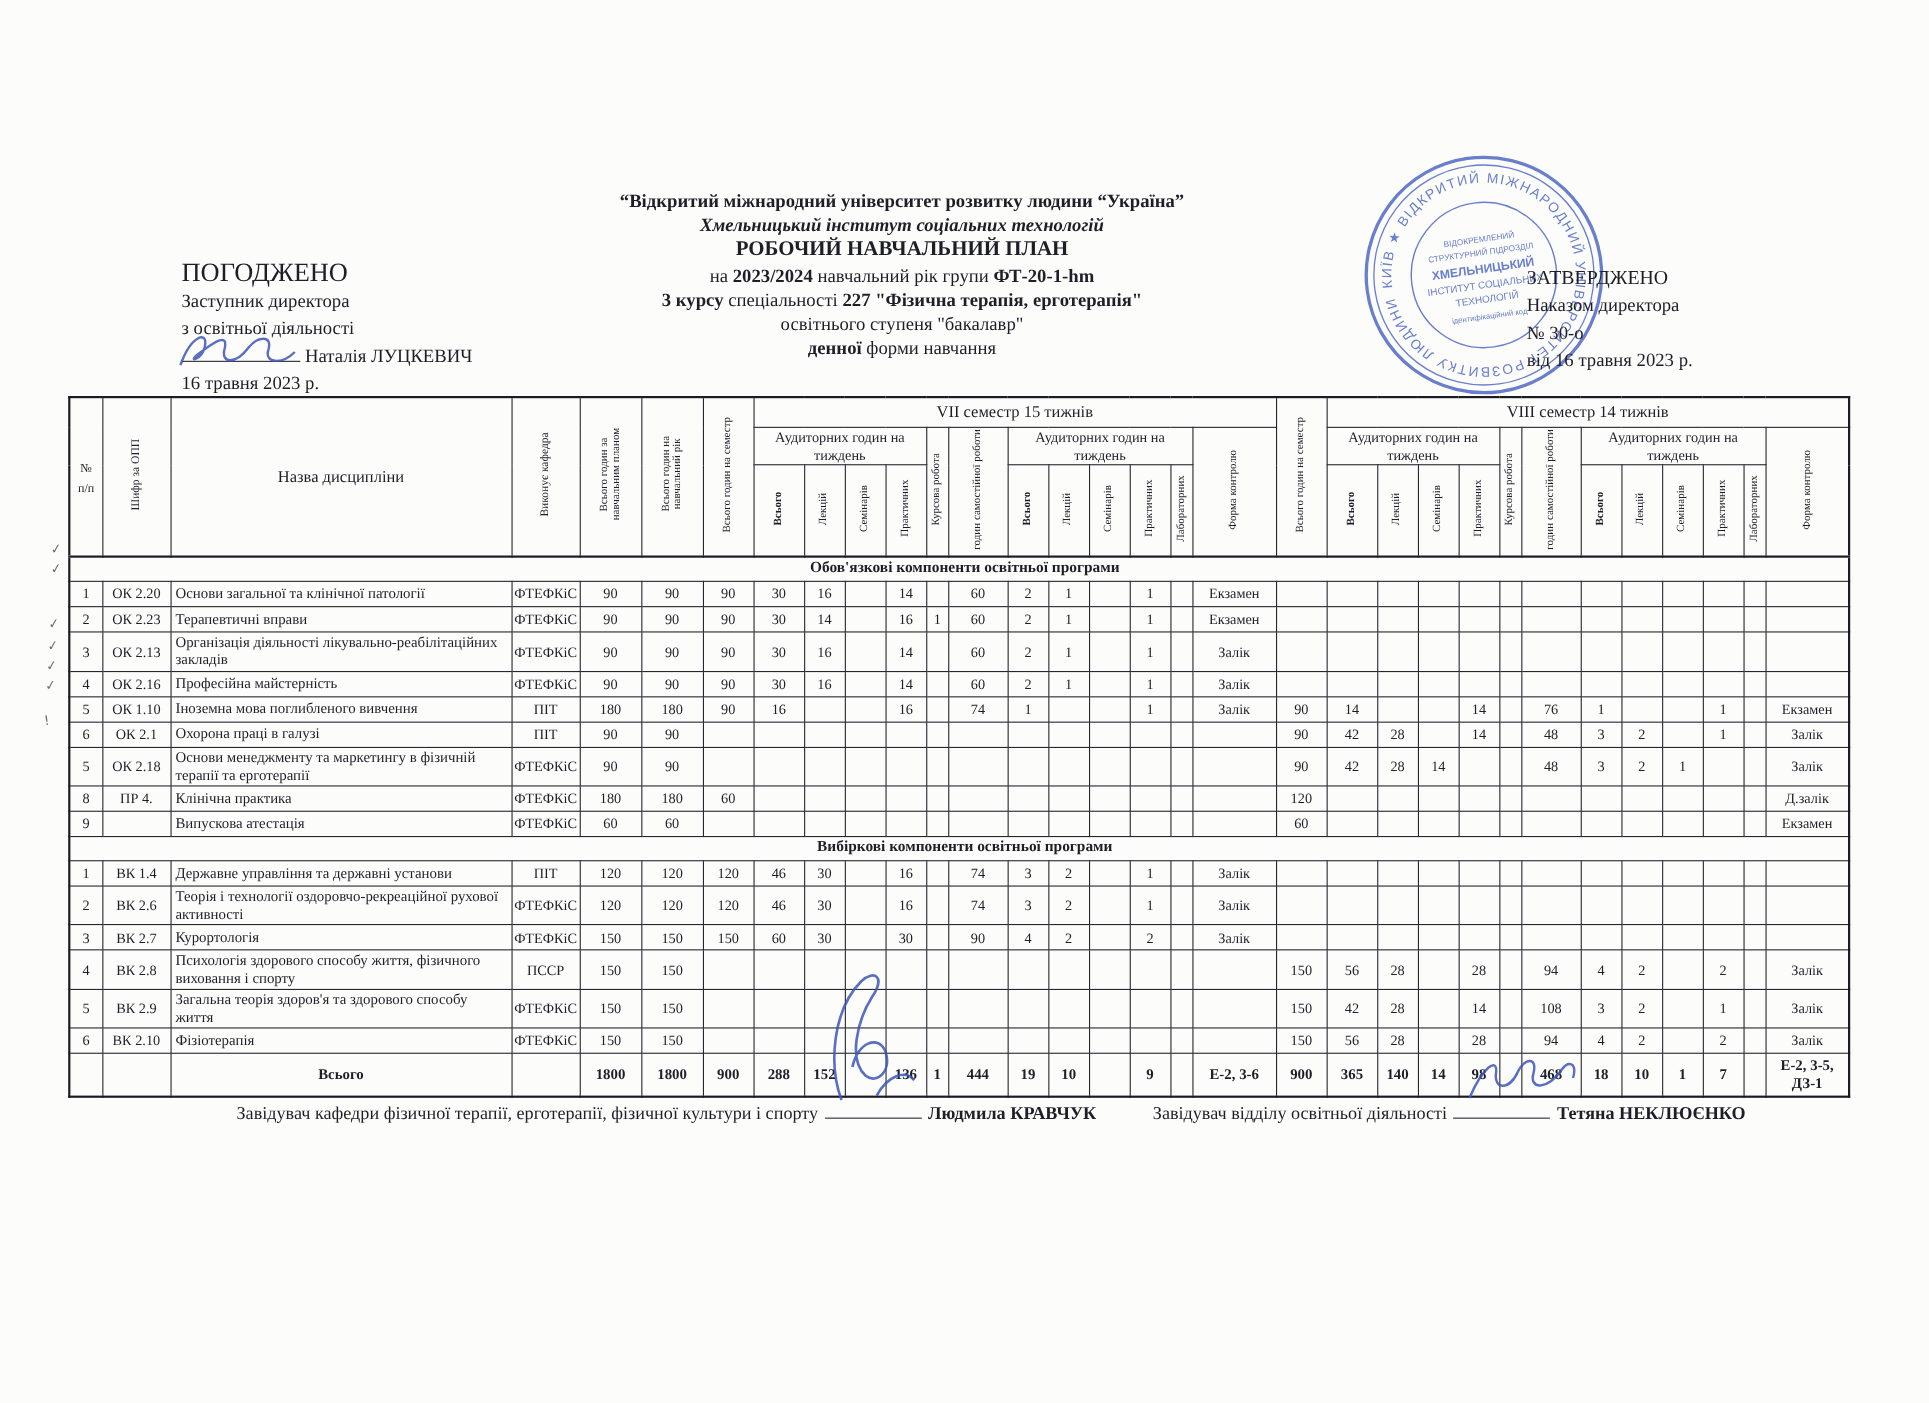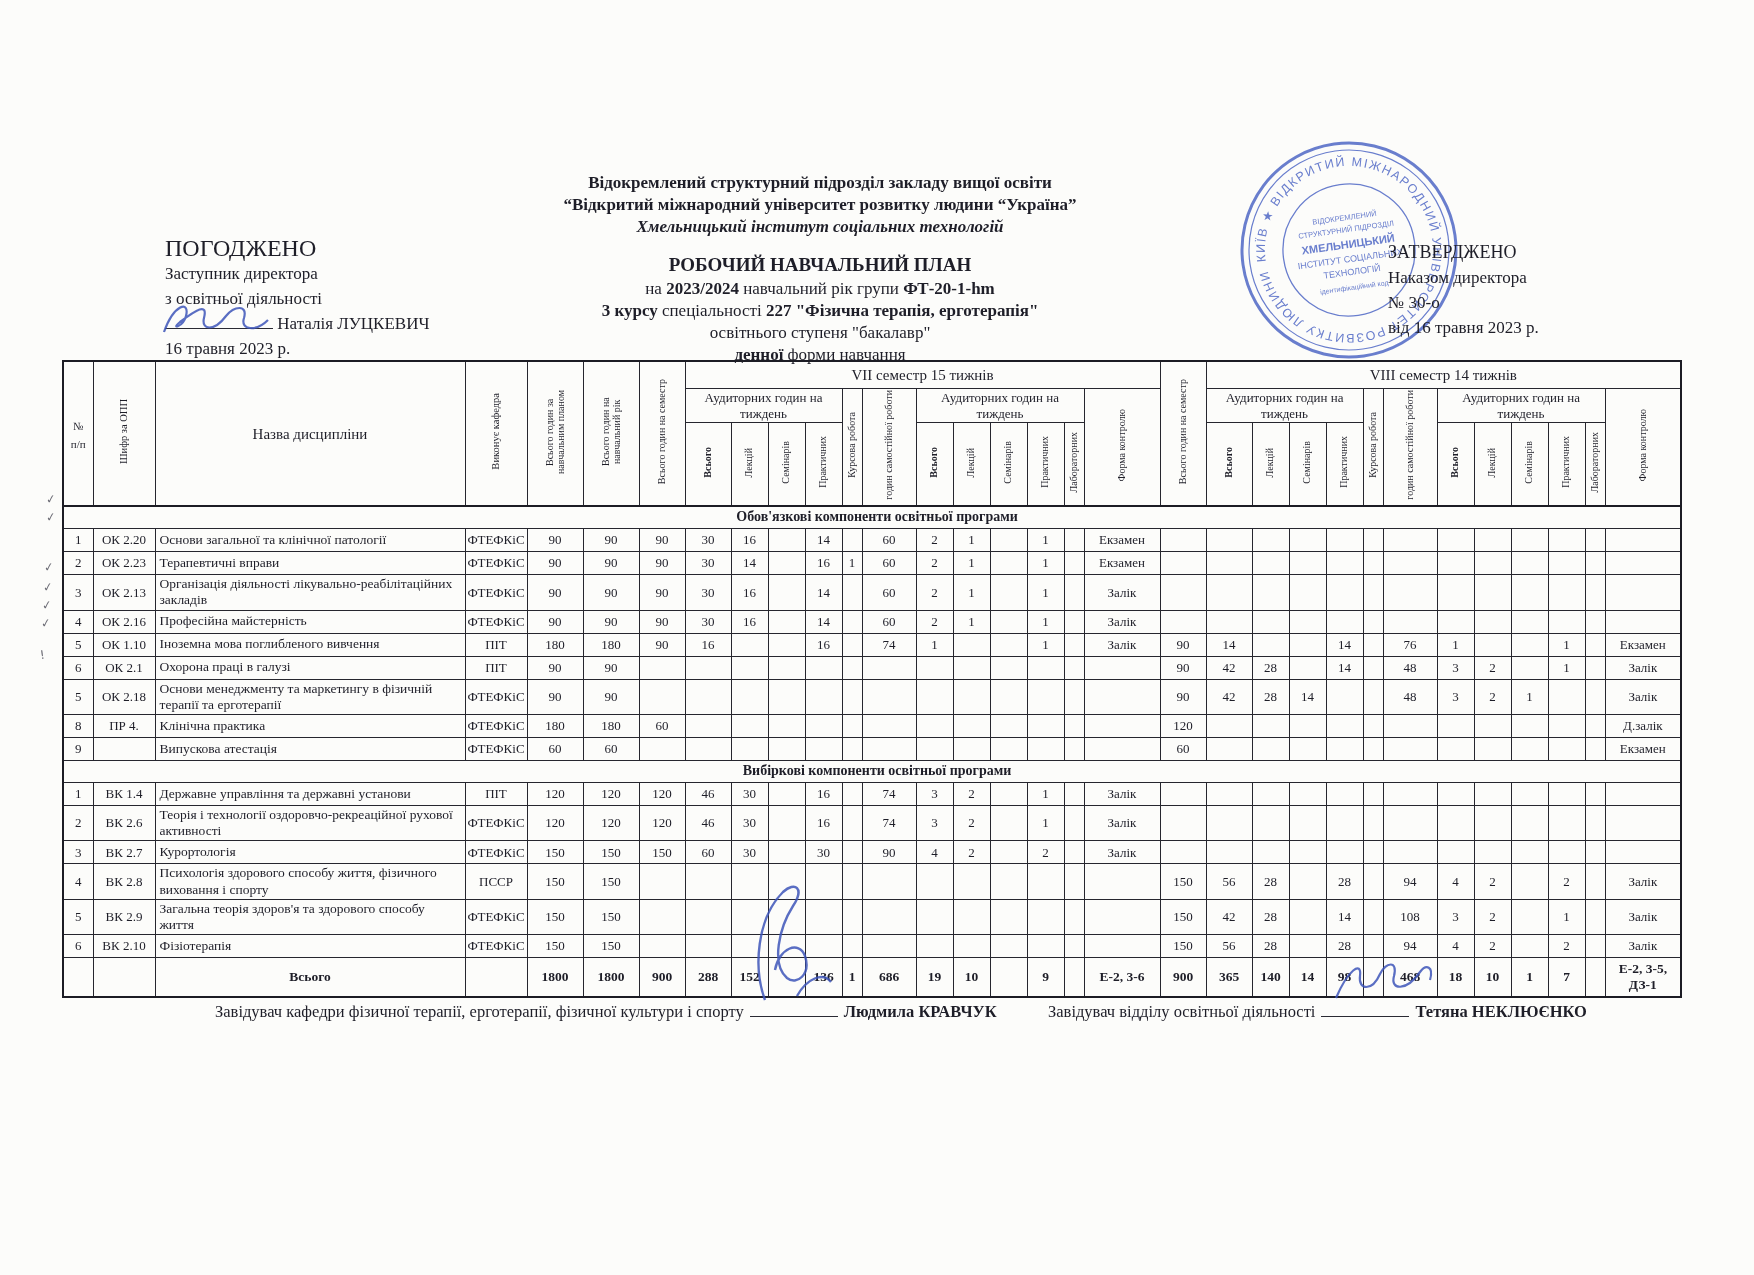--- a/index.html
+++ b/index.html
@@ -7,21 +7,21 @@
     width:1754px;height:1275px;position:relative;
     background:#fcfcfa;color:#1e1e28;
     font-family:"Liberation Serif","DejaVu Serif",serif;
     overflow:hidden;
   }
   .b{font-weight:bold;}
   .i{font-style:italic;}
   
   .center-head{position:absolute;left:470px;top:172px;width:700px;text-align:center;line-height:22px;font-size:17px;}
   .center-head .t1{font-weight:bold;}
-  .doc-title{font-weight:bold;font-size:19px;margin-top:16px;margin-bottom:2px;}
+  .doc-title{font-weight:bold;font-size:19px;margin-bottom:2px;}
   .agreed{position:absolute;left:165px;top:236px;width:330px;font-size:17px;line-height:25px;}
   .agreed .cap{font-weight:normal;font-size:24px;}
   .approved{position:absolute;left:1388px;top:240px;width:300px;font-size:17px;line-height:25px;z-index:3;}
   .approved .cap{font-weight:normal;font-size:18px;}
   .sig-line{display:inline-block;width:108px;border-bottom:1px solid #2a2a33;height:14px;}
   
   .stamp{position:absolute;left:1235px;top:136px;z-index:2;opacity:.82;transform:rotate(-8deg);}
   
   .sig{position:absolute;z-index:4;}
   
@@ -50,21 +50,20 @@
   
   .footer-row{position:absolute;top:1002px;left:0;width:1754px;font-size:16.5px;z-index:3;}
   .f-left{position:absolute;left:215px;top:0;white-space:nowrap;}
   .f-right{position:absolute;left:1048px;top:0;white-space:nowrap;}
   .f-gap{display:inline-block;width:88px;border-bottom:1px solid #2a2a33;height:13px;margin:0 6px;}
 </style>
 </head>
 <body>
 
 <div class="center-head">
-  <div class="t1">Відокремлений структурний підрозділ закладу вищої освіти</div>
   <div class="t1">“Відкритий міжнародний університет розвитку людини “Україна”</div>
   <div class="b i">Хмельницький інститут соціальних технологій</div>
   <div class="doc-title">РОБОЧИЙ НАВЧАЛЬНИЙ ПЛАН</div>
   <div><span>на </span><span class="b">2023/2024</span><span> навчальний рік групи </span><span class="b">ФТ-20-1-hm</span></div>
   <div><span class="b">3 курсу</span><span> спеціальності </span><span class="b">227 "Фізична терапія, ерготерапія"</span></div>
   <div>освітнього ступеня "бакалавр"</div>
   <div><span class="b">денної</span><span> форми навчання</span></div>
 </div>
 
 <div class="agreed">
@@ -719,21 +718,21 @@
           <td>Всього</td>
           <td></td>
           <td>1800</td>
           <td>1800</td>
           <td>900</td>
           <td>288</td>
           <td>152</td>
           <td></td>
           <td>136</td>
           <td>1</td>
-          <td>686</td>
+          <td>444</td>
           <td>19</td>
           <td>10</td>
           <td></td>
           <td>9</td>
           <td></td>
           <td>Е-2, 3-6</td>
           <td>900</td>
           <td>365</td>
           <td>140</td>
           <td>14</td>

